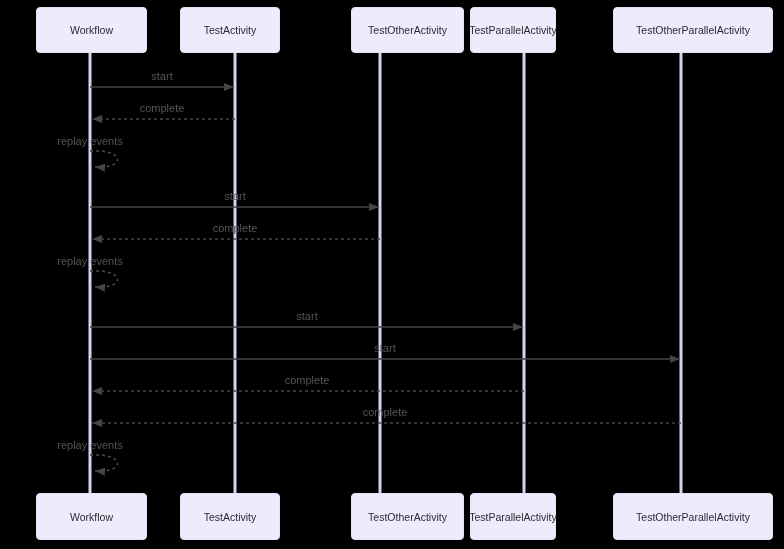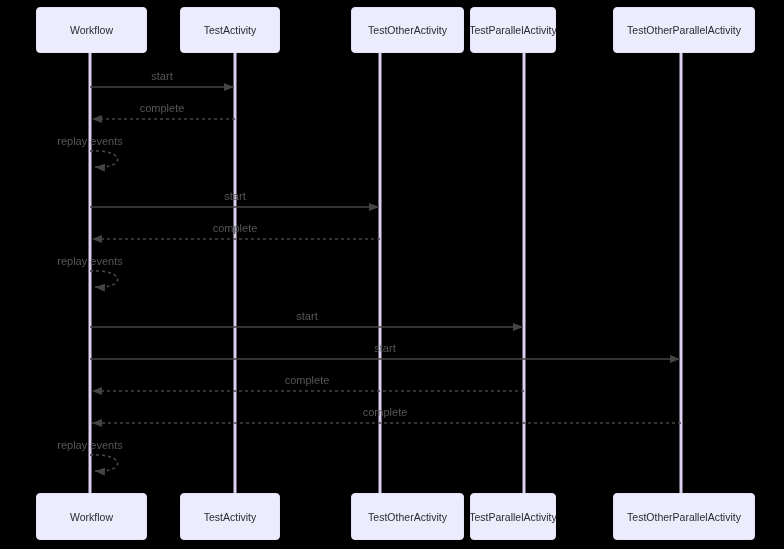--- a/index.html
+++ b/index.html
@@ -55,21 +55,21 @@
     color: var(--actor-text, #2B2B33);
     white-space: nowrap;
     z-index: 2;
   }
   .actor-row-top .actor { top: 7px; }
   .actor-row-bottom .actor { top: 493px; height: 47px; }
   .a1 { left: 36px;  width: 111px; }
   .a2 { left: 180px; width: 100px; text-align: center; }
   .a3 { left: 323px; width: 113px; margin-left: 28px; }
   .a4 { left: 470px; width: 86px; }
-  .a5 { left: 613px; width: 142px; }
+  .a5 { left: 613px; width: 160px; }
 </style>
 </head>
 <body>
 
 <div id="stage">
 
   <svg id="arrow-layer" width="784" height="549" viewBox="0 0 784 549">
     <defs>
       <marker id="ah" orient="auto" markerWidth="10" markerHeight="8" refX="10" refY="4" markerUnits="userSpaceOnUse">
         <path d="M0,0 L10,4 L0,8 Z" class="arrowhead"></path>

